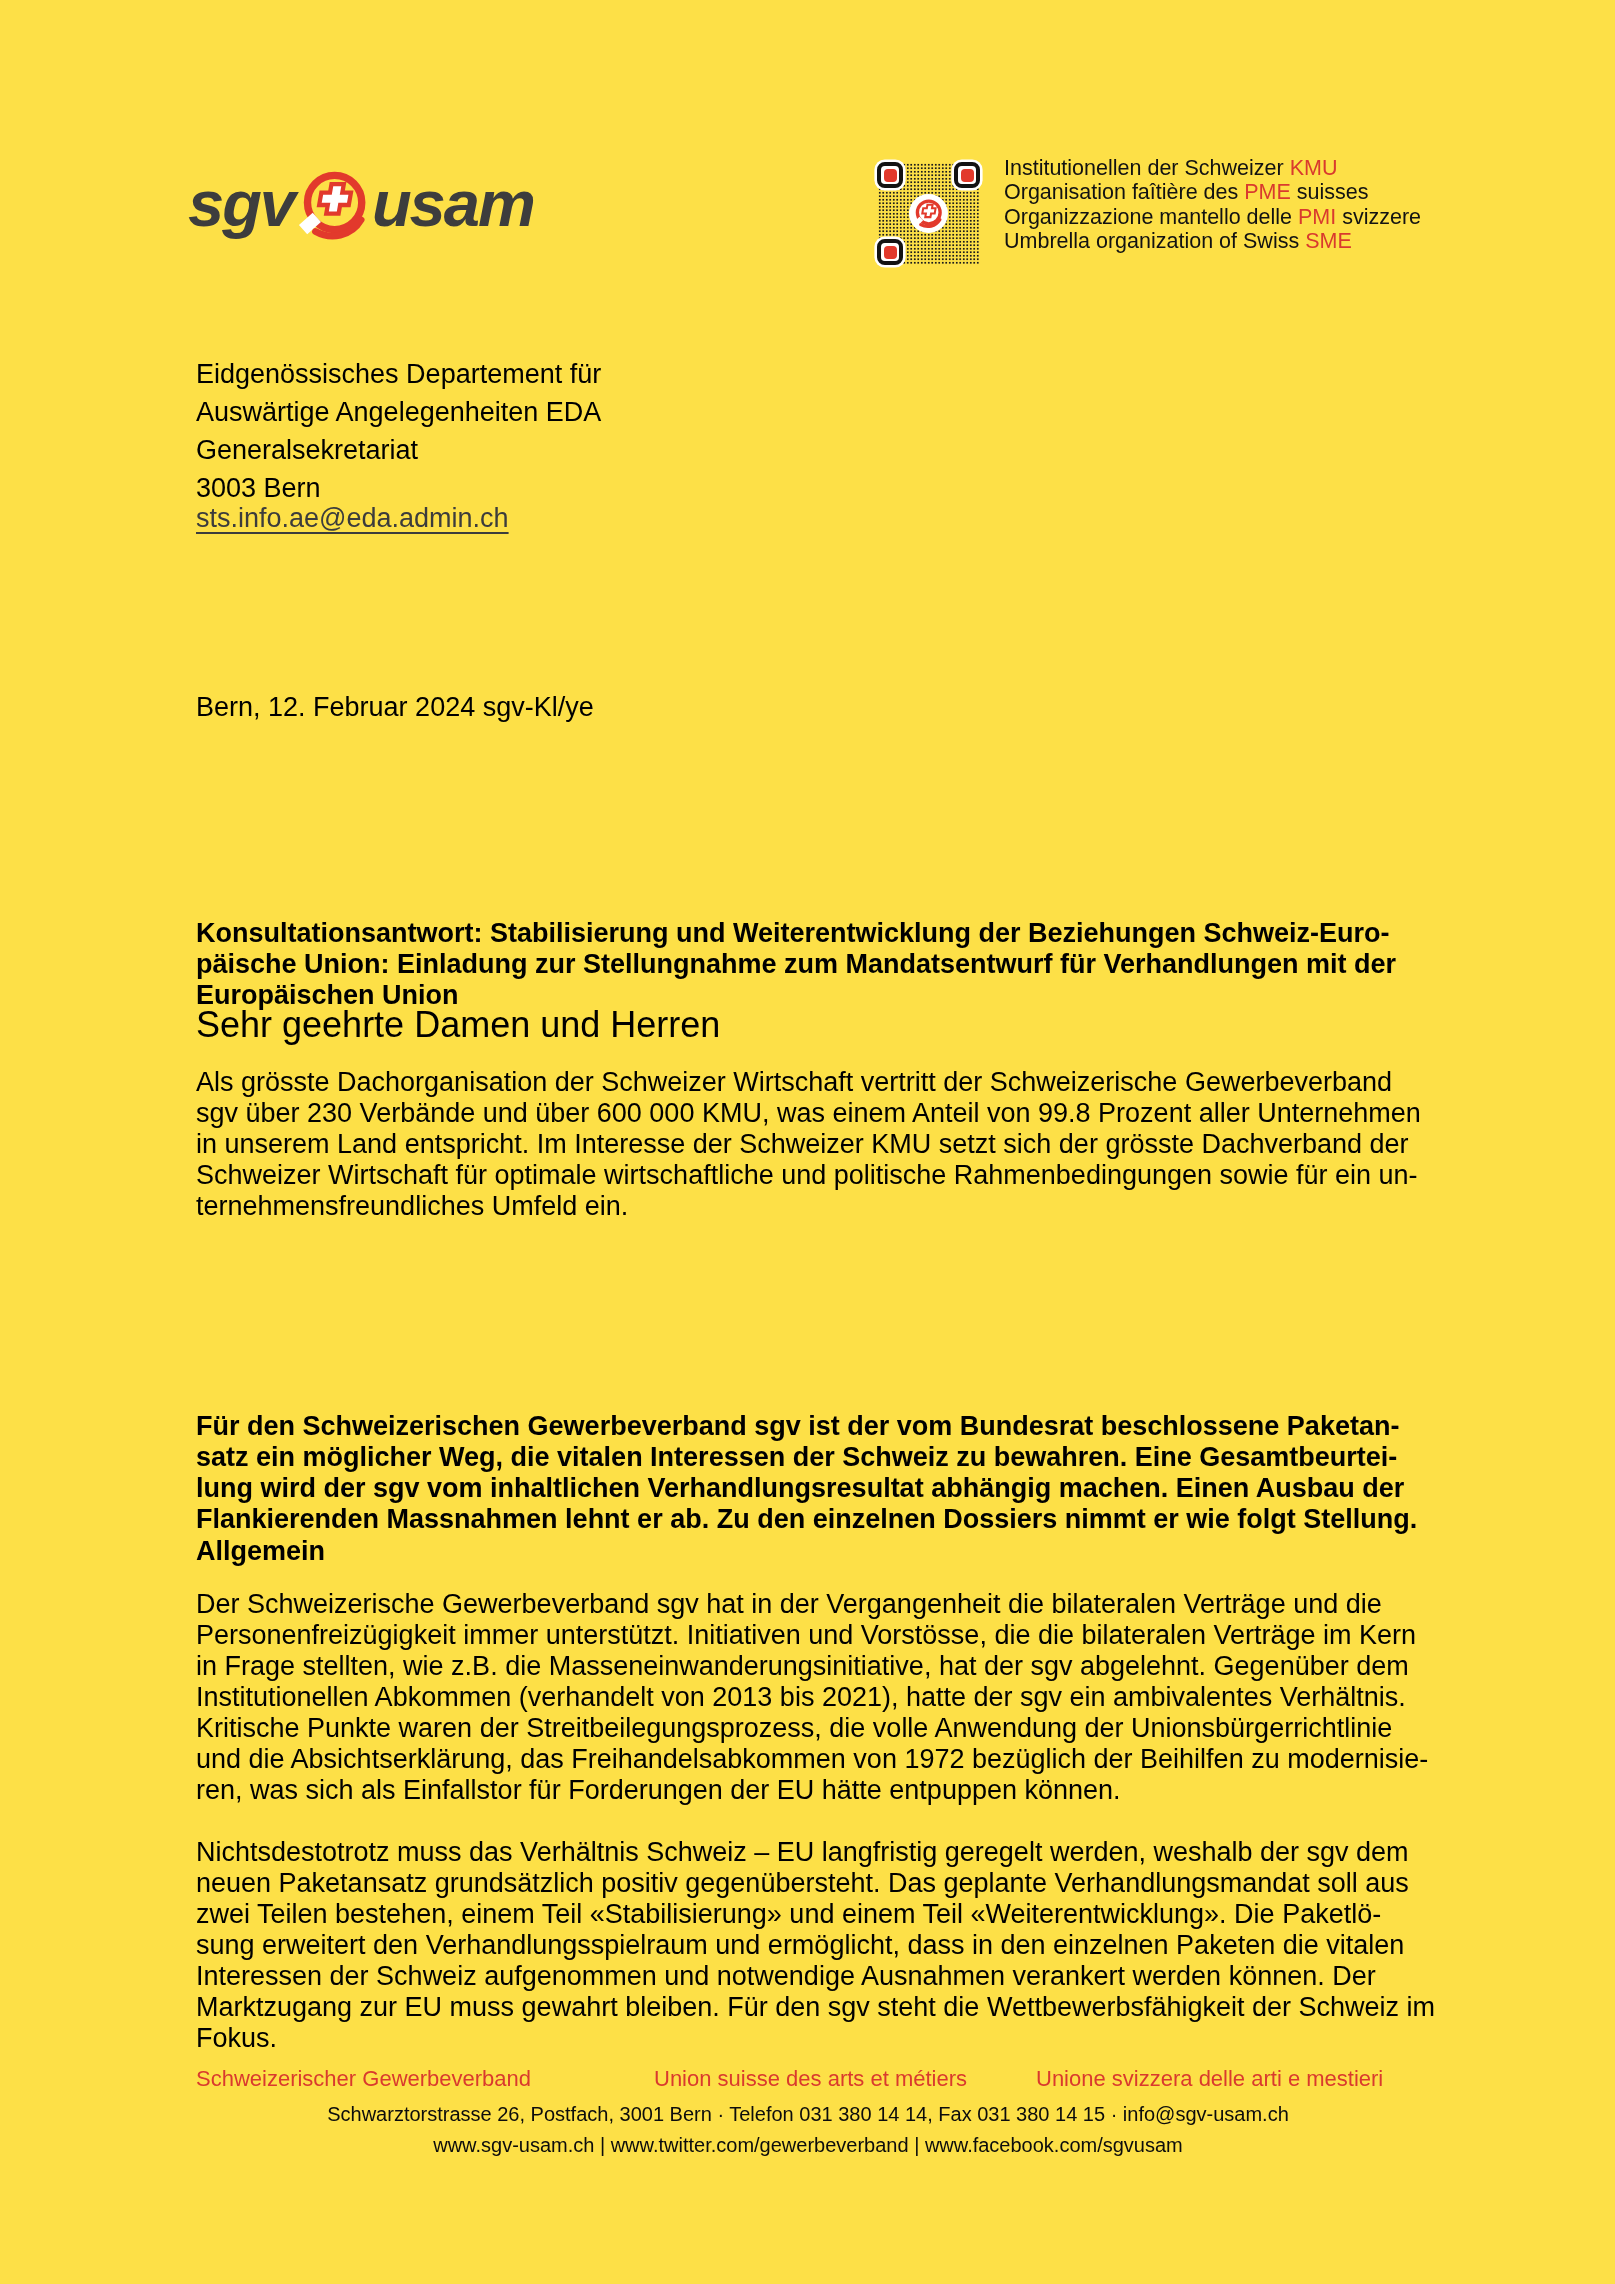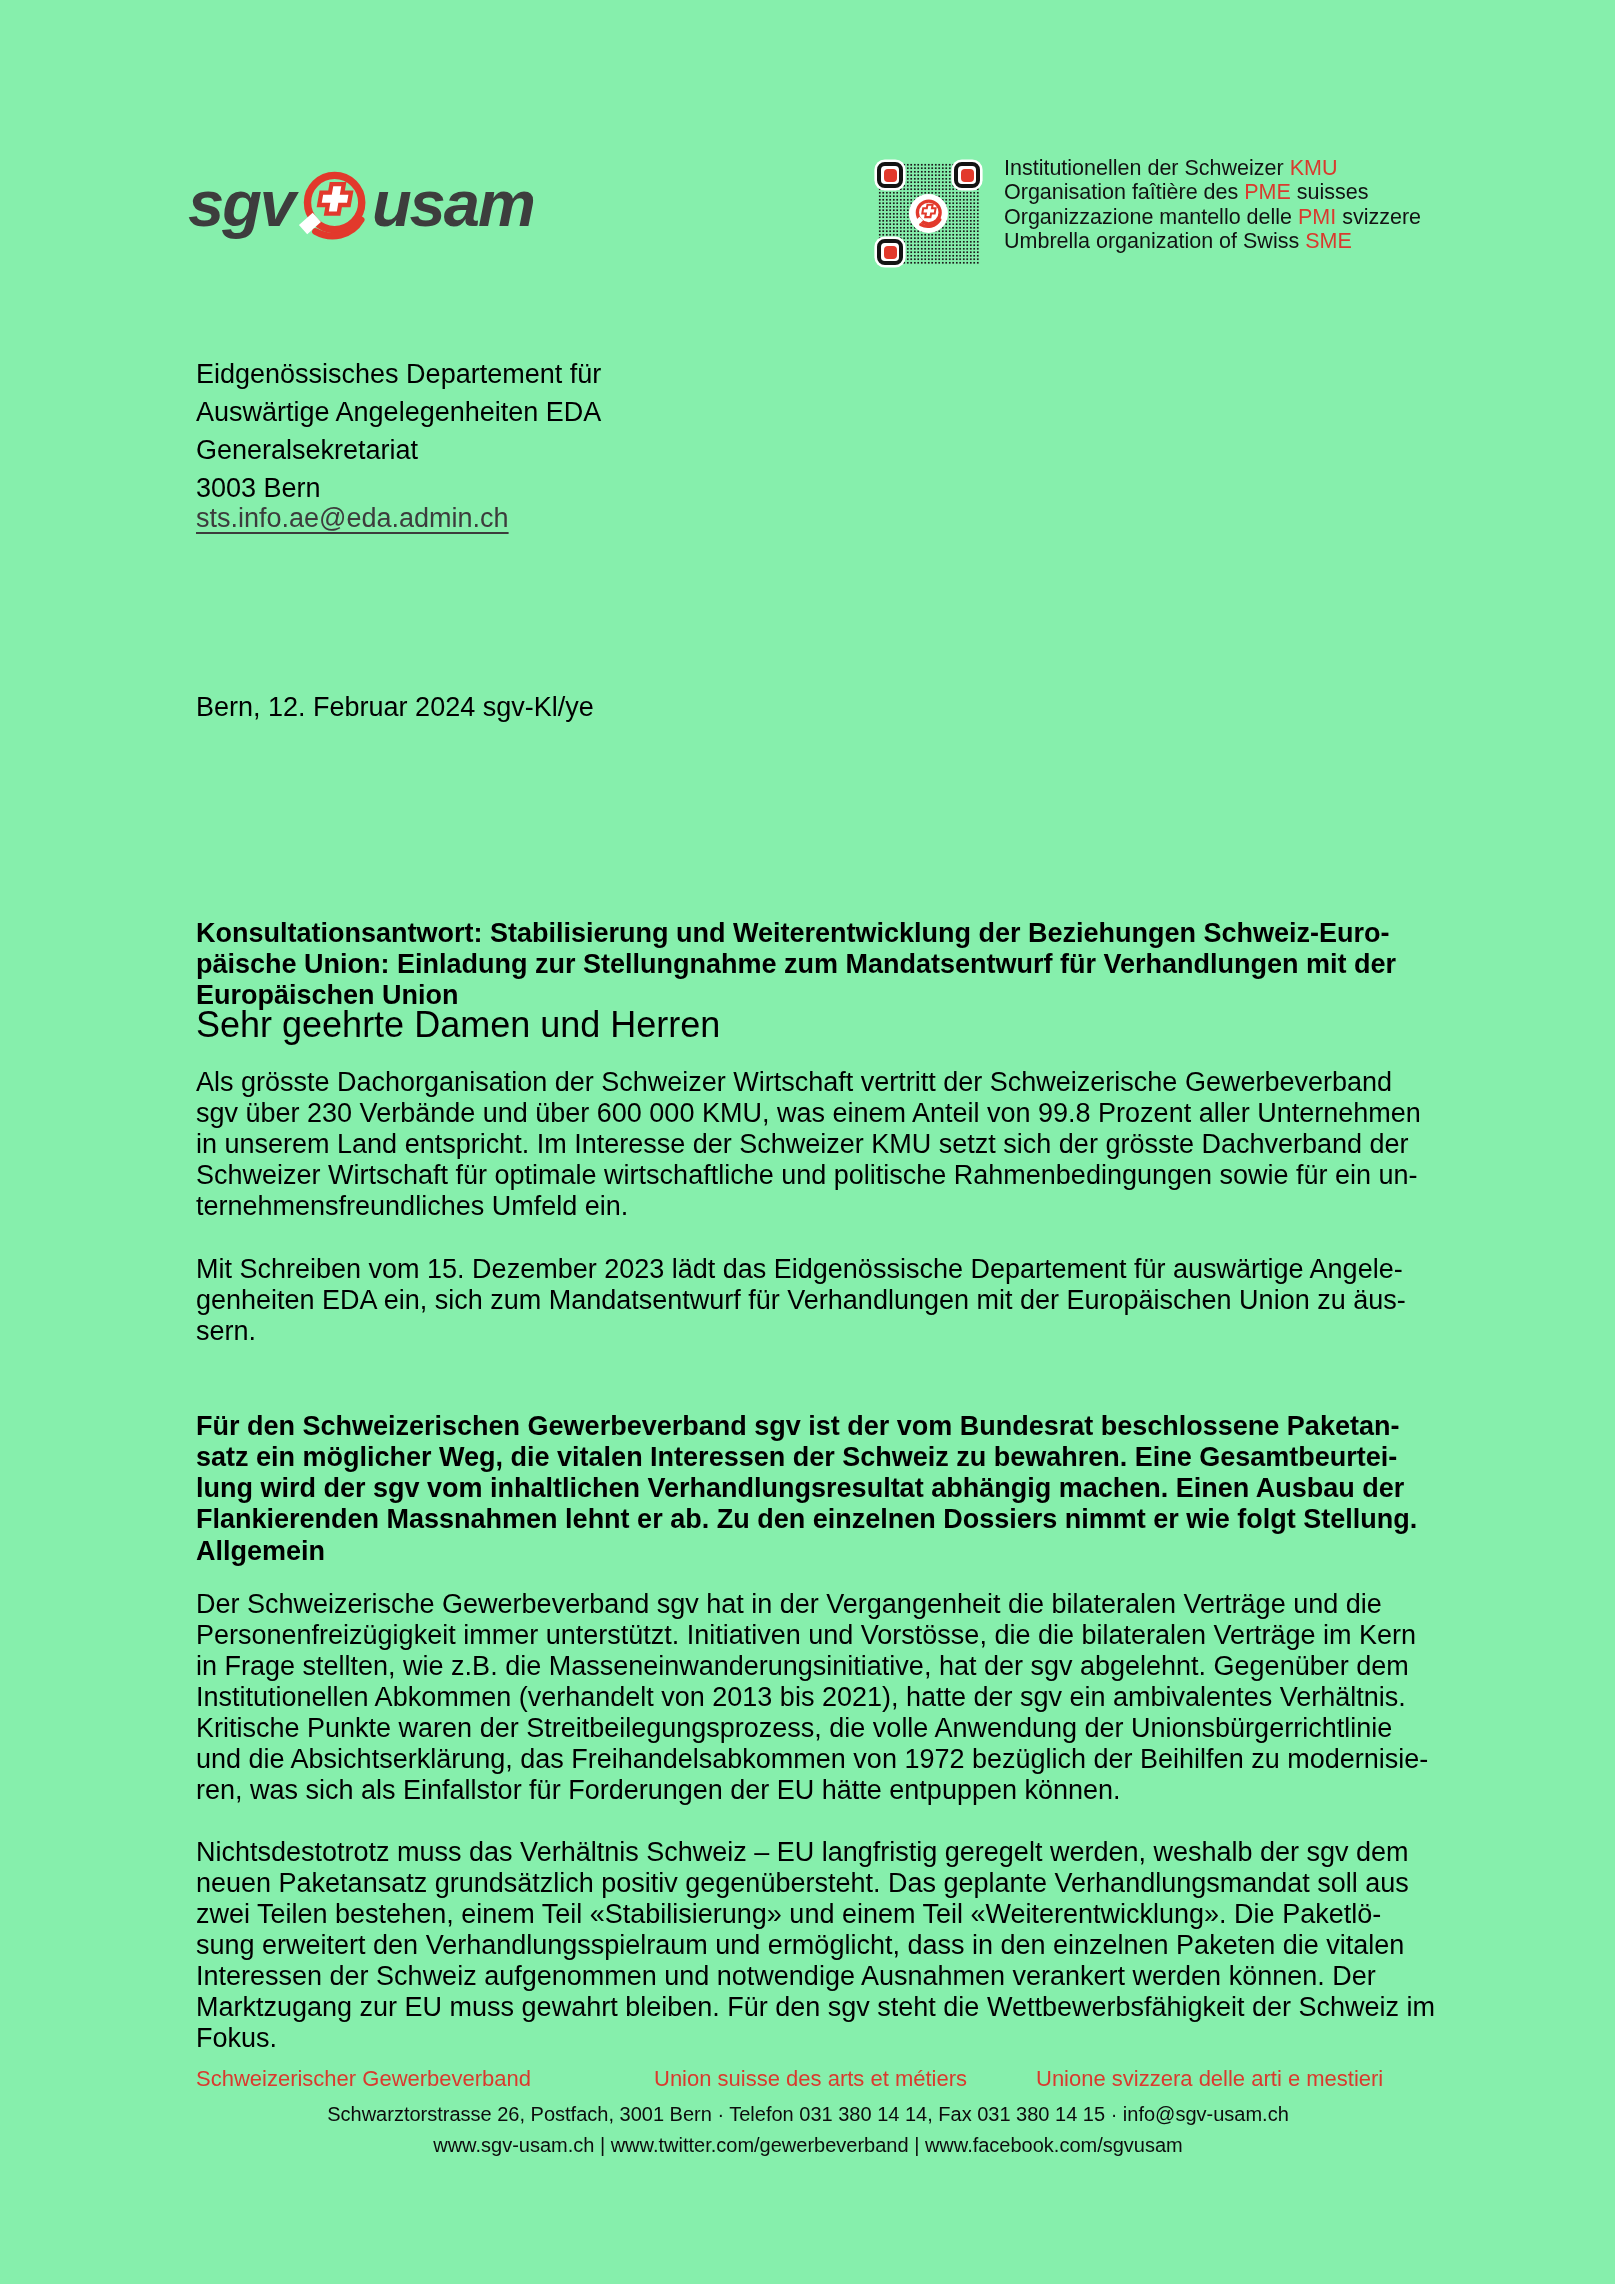--- a/index.html
+++ b/index.html
@@ -1,19 +1,19 @@
 <!DOCTYPE html>
 <html style="font-size:10.4px"><head>
 <meta charset="utf-8">
 <style>
   html,body{margin:0;padding:0;background:#ffffff;}
   .page{
     position:relative;
     width:1616px;height:2284px;
-    background:#86efac;
+    background:#fde047;
     font-family:"Liberation Sans", sans-serif;
     color:#000;
     overflow:hidden;
   }
   .abs{position:absolute;}
   .prelines{white-space:pre-line;}
 
   
   .logo{
     left:188px;top:171px;
@@ -135,23 +135,20 @@
 päische Union: Einladung zur Stellungnahme zum Mandatsentwurf für Verhandlungen mit der
 Europäischen Union</div>
 
   <div class="abs salutation">Sehr geehrte Damen und Herren</div>
 
   <div class="abs para p1 prelines">Als grösste Dachorganisation der Schweizer Wirtschaft vertritt der Schweizerische Gewerbeverband
 sgv über 230 Verbände und über 600 000 KMU, was einem Anteil von 99.8 Prozent aller Unternehmen
 in unserem Land entspricht. Im Interesse der Schweizer KMU setzt sich der grösste Dachverband der
 Schweizer Wirtschaft für optimale wirtschaftliche und politische Rahmenbedingungen sowie für ein un-
 ternehmensfreundliches Umfeld ein.</div>
-  <div class="abs para p2 prelines">Mit Schreiben vom 15. Dezember 2023 lädt das Eidgenössische Departement für auswärtige Angele-
-genheiten EDA ein, sich zum Mandatsentwurf für Verhandlungen mit der Europäischen Union zu äus-
-sern.</div>
   <div class="abs para p3 prelines">Für den Schweizerischen Gewerbeverband sgv ist der vom Bundesrat beschlossene Paketan-
 satz ein möglicher Weg, die vitalen Interessen der Schweiz zu bewahren. Eine Gesamtbeurtei-
 lung wird der sgv vom inhaltlichen Verhandlungsresultat abhängig machen. Einen Ausbau der
 Flankierenden Massnahmen lehnt er ab. Zu den einzelnen Dossiers nimmt er wie folgt Stellung.</div>
   <div class="abs h-allgemein">Allgemein</div>
   <div class="abs para p4 prelines">Der Schweizerische Gewerbeverband sgv hat in der Vergangenheit die bilateralen Verträge und die
 Personenfreizügigkeit immer unterstützt. Initiativen und Vorstösse, die die bilateralen Verträge im Kern
 in Frage stellten, wie z.B. die Masseneinwanderungsinitiative, hat der sgv abgelehnt. Gegenüber dem
 Institutionellen Abkommen (verhandelt von 2013 bis 2021), hatte der sgv ein ambivalentes Verhältnis.
 Kritische Punkte waren der Streitbeilegungsprozess, die volle Anwendung der Unionsbürgerrichtlinie

